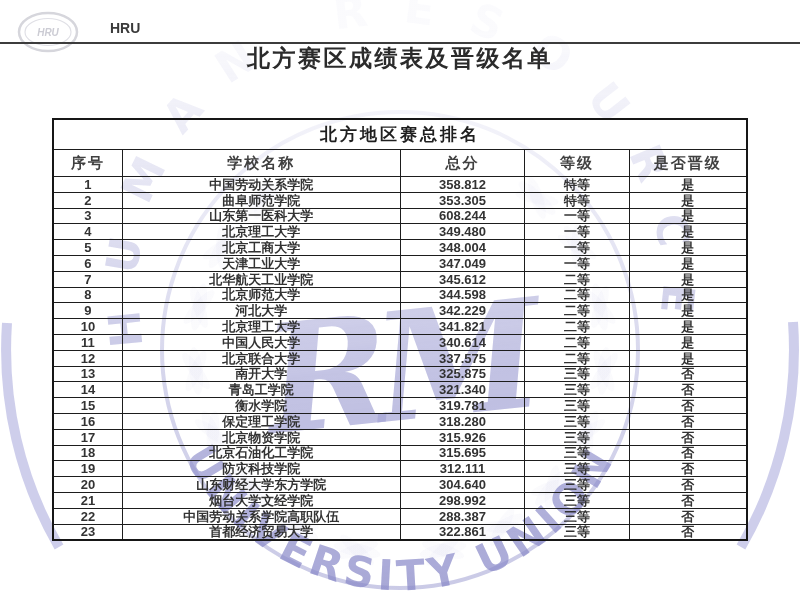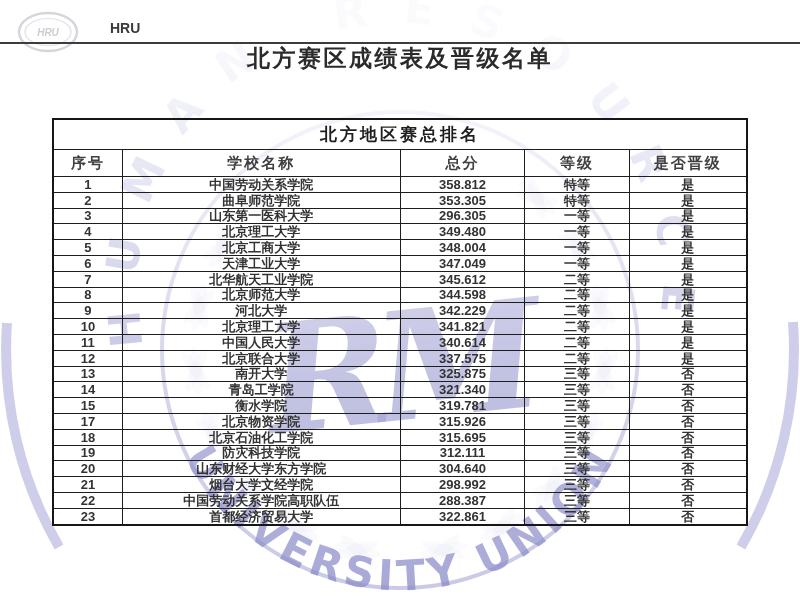--- a/index.html
+++ b/index.html
@@ -132,21 +132,21 @@
       <tr>
         <td>2</td>
         <td>曲阜师范学院</td>
         <td>353.305</td>
         <td>特等</td>
         <td>是</td>
       </tr>
       <tr>
         <td>3</td>
         <td>山东第一医科大学</td>
-        <td>296.305</td>
+        <td>608.244</td>
         <td>一等</td>
         <td>是</td>
       </tr>
       <tr>
         <td>4</td>
         <td>北京理工大学</td>
         <td>349.480</td>
         <td>一等</td>
         <td>是</td>
       </tr>
@@ -221,20 +221,27 @@
         <td>否</td>
       </tr>
       <tr>
         <td>15</td>
         <td>衡水学院</td>
         <td>319.781</td>
         <td>三等</td>
         <td>否</td>
       </tr>
       <tr>
+        <td>16</td>
+        <td>保定理工学院</td>
+        <td>318.280</td>
+        <td>三等</td>
+        <td>否</td>
+      </tr>
+      <tr>
         <td>17</td>
         <td>北京物资学院</td>
         <td>315.926</td>
         <td>三等</td>
         <td>否</td>
       </tr>
       <tr>
         <td>18</td>
         <td>北京石油化工学院</td>
         <td>315.695</td>

